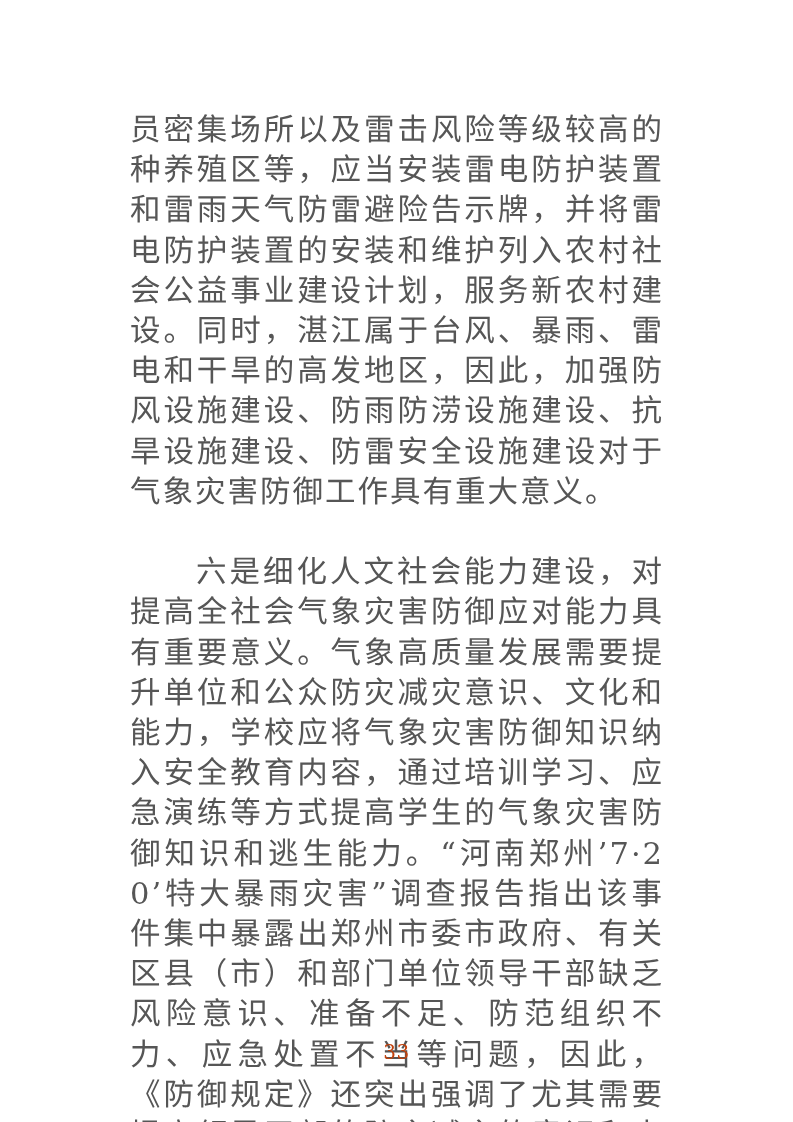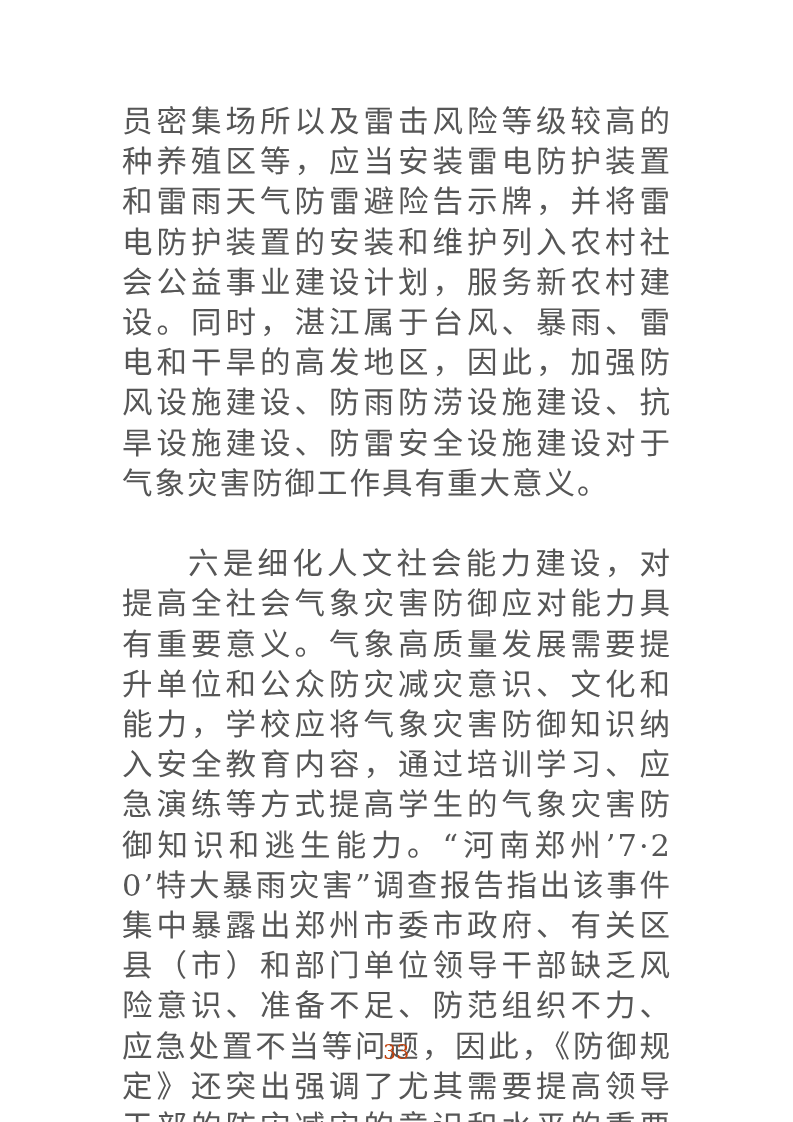--- a/index.html
+++ b/index.html
@@ -25,21 +25,21 @@
 
   
   .doc-body {
     position: absolute;
     left: 114px;
     top: 94px;
     width: 566px;
   }
 
   .para {
-    margin: 8px;
+    margin: 16px;
     font-family: "DejaVu Serif", "Liberation Serif", serif;
     font-size: 30.5px;
     line-height: 40.2px;
     color: #565656;
     text-align: justify;
     text-justify: inter-character;
     text-align-last: left;
     letter-spacing: 2.0px;
     font-weight: 400;
     word-break: break-all;

